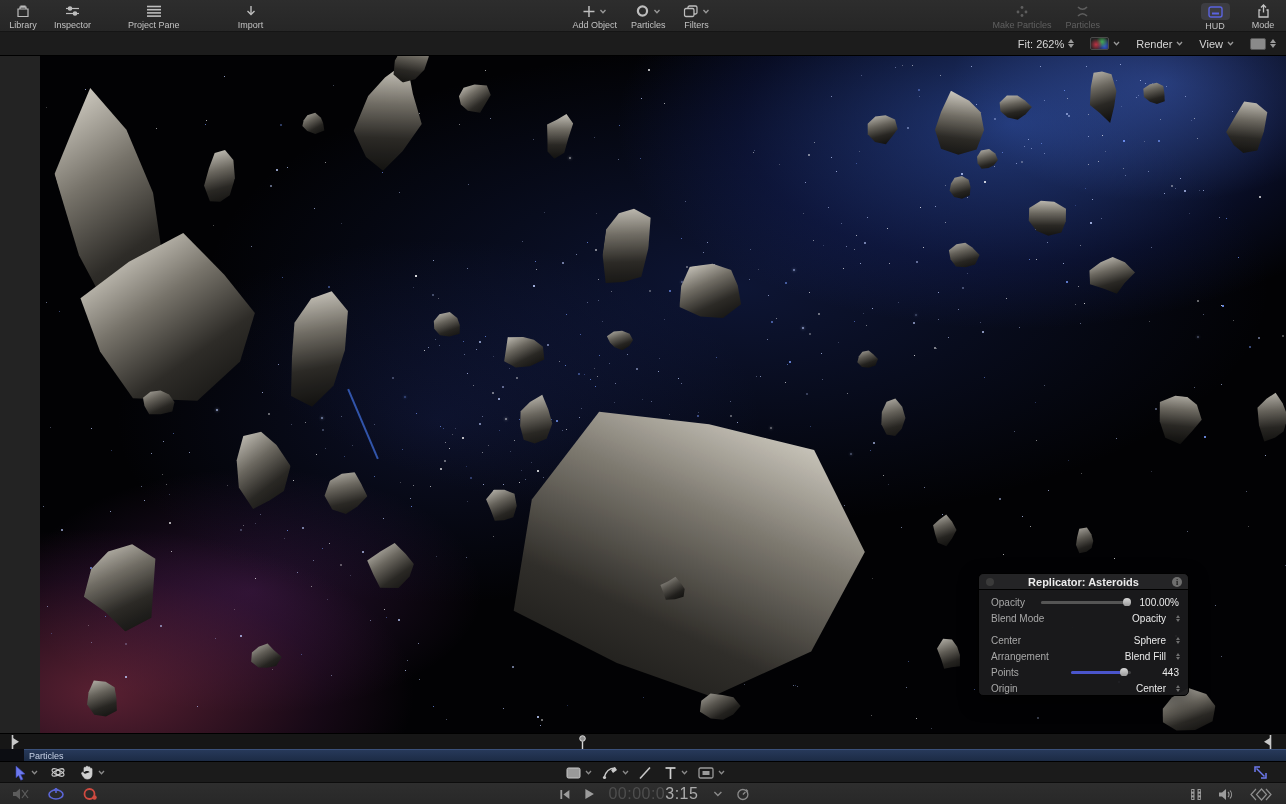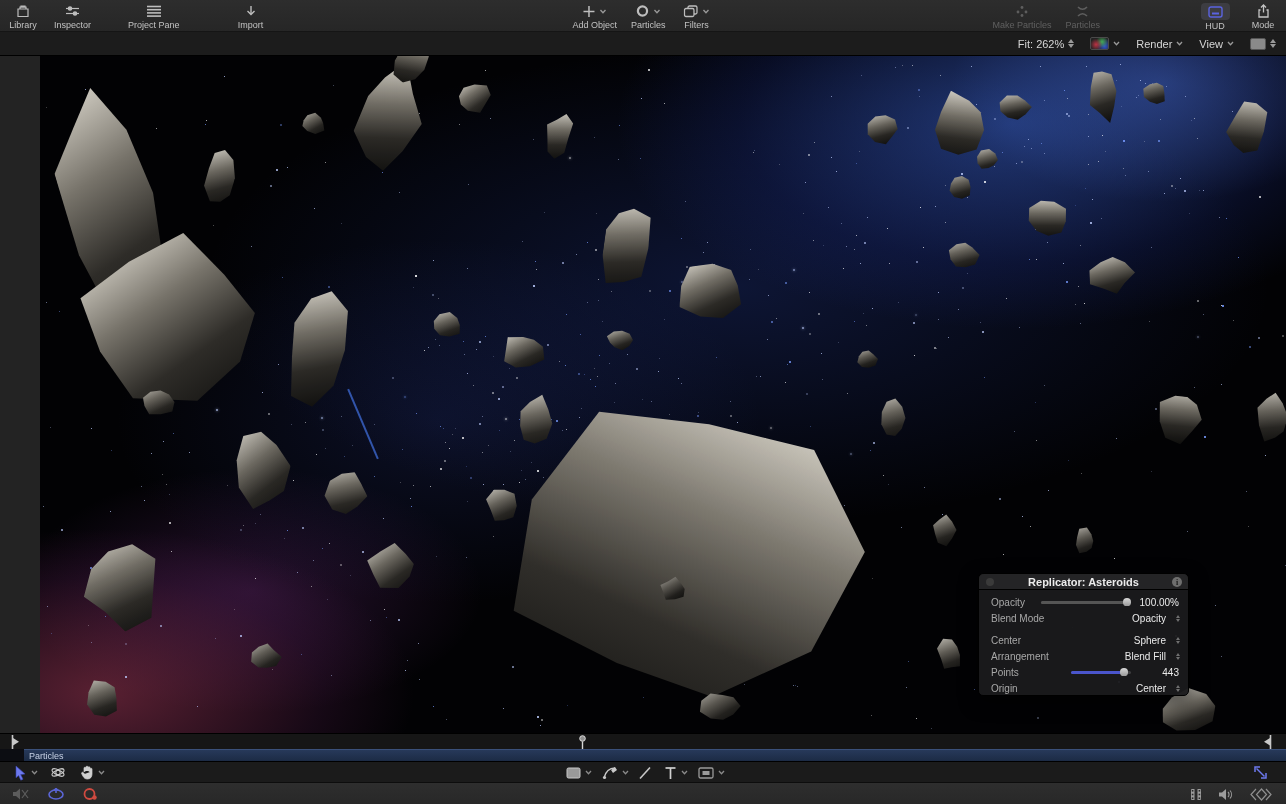--- a/index.html
+++ b/index.html
@@ -1081,20 +1081,40 @@
           <ellipse cx="9" cy="6.5" rx="7" ry="4.5" fill="none" stroke="#5b66d6" stroke-width="1.6"></ellipse>
           <line x1="9" y1="0.5" x2="9" y2="5" stroke="#5b66d6" stroke-width="1.6"></line>
           <path d="M6.8 2.6 L9 0.4 L11.2 2.6" fill="none" stroke="#5b66d6" stroke-width="1.4"></path>
         </svg>
       <svg width="16" height="14" viewBox="0 0 16 14">
           <circle cx="7.5" cy="7" r="5" fill="none" stroke="#cf4a40" stroke-width="1.8"></circle>
           <circle cx="12.5" cy="10.5" r="2.2" fill="#cf4a40"></circle>
         </svg>
     </div>
 
+    <div class="tr-center">
+      <svg width="11" height="11" viewBox="0 0 11 11">
+          <rect x="1" y="1" width="1.8" height="9" fill="#9c9c9c"></rect>
+          <path d="M10 1 L4 5.5 L10 10 Z" fill="#9c9c9c"></path>
+        </svg>
+      <svg width="10" height="12" viewBox="0 0 10 12">
+          <path d="M1 1 L9.5 6 L1 11 Z" fill="#9c9c9c"></path>
+        </svg>
+      <span class="timecode">
+        <span class="dimt">00:00:0</span><span class="brt">3:15</span>
+      </span>
+      <svg class="chev" width="9" height="6" viewBox="0 0 9 6">
+          <path d="M1 1 L4.5 4.6 L8 1" fill="none" stroke="#8a8a8a" stroke-width="1.4"></path>
+        </svg>
+      <svg width="13" height="13" viewBox="0 0 13 13">
+          <circle cx="6.5" cy="6.5" r="5" fill="none" stroke="#8a8a8a" stroke-width="1.3"></circle>
+          <line x1="6.5" y1="6.5" x2="9" y2="4" stroke="#8a8a8a" stroke-width="1.3"></line>
+          <line x1="9.5" y1="1.5" x2="11.5" y2="3.5" stroke="#8a8a8a" stroke-width="1.3"></line>
+        </svg>
+    </div>
 
     <div class="tr-right">
       <svg width="12" height="13" viewBox="0 0 12 13">
           <rect x="1" y="1" width="10" height="11" rx="1" fill="#9c9c9c"></rect>
           <rect x="4.5" y="1" width="3" height="11" fill="#2a2a2a"></rect>
           <g fill="#2a2a2a">
             <rect x="1.8" y="2" width="1.6" height="1.6"></rect>
             <rect x="1.8" y="5.7" width="1.6" height="1.6"></rect>
             <rect x="1.8" y="9.4" width="1.6" height="1.6"></rect>
             <rect x="8.6" y="2" width="1.6" height="1.6"></rect>

